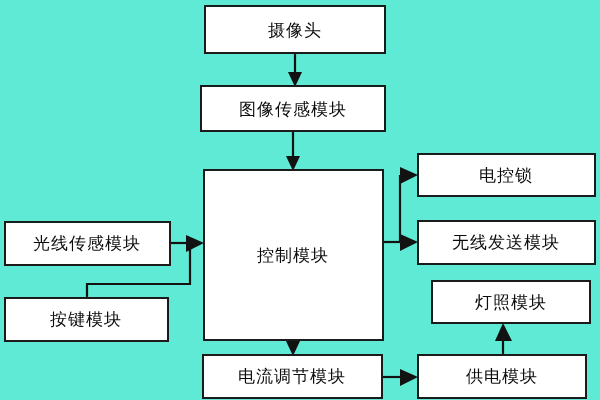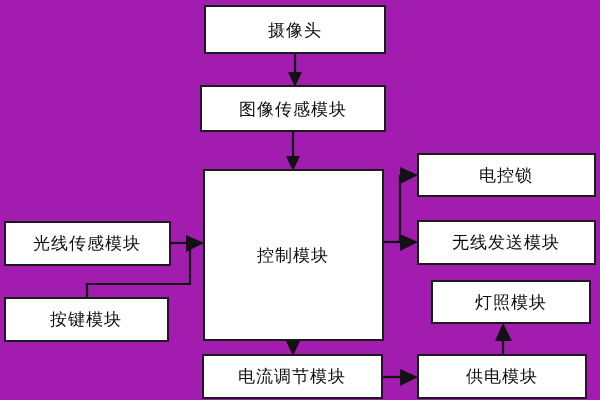--- a/index.html
+++ b/index.html
@@ -10,21 +10,21 @@
   body {
     width: 600px;
     height: 400px;
     overflow: hidden;
     font-family: "DejaVu Sans", sans-serif;
   }
   #diagram-root {
     position: relative;
     width: 600px;
     height: 400px;
-    background: #a21caf;
+    background: #5eead4;
   }
   svg.diagram {
     display: block;
     width: 600px;
     height: 400px;
   }
   .node-box {
     fill: #ffffff;
     stroke: #1b1b1b;
     stroke-width: 2;

